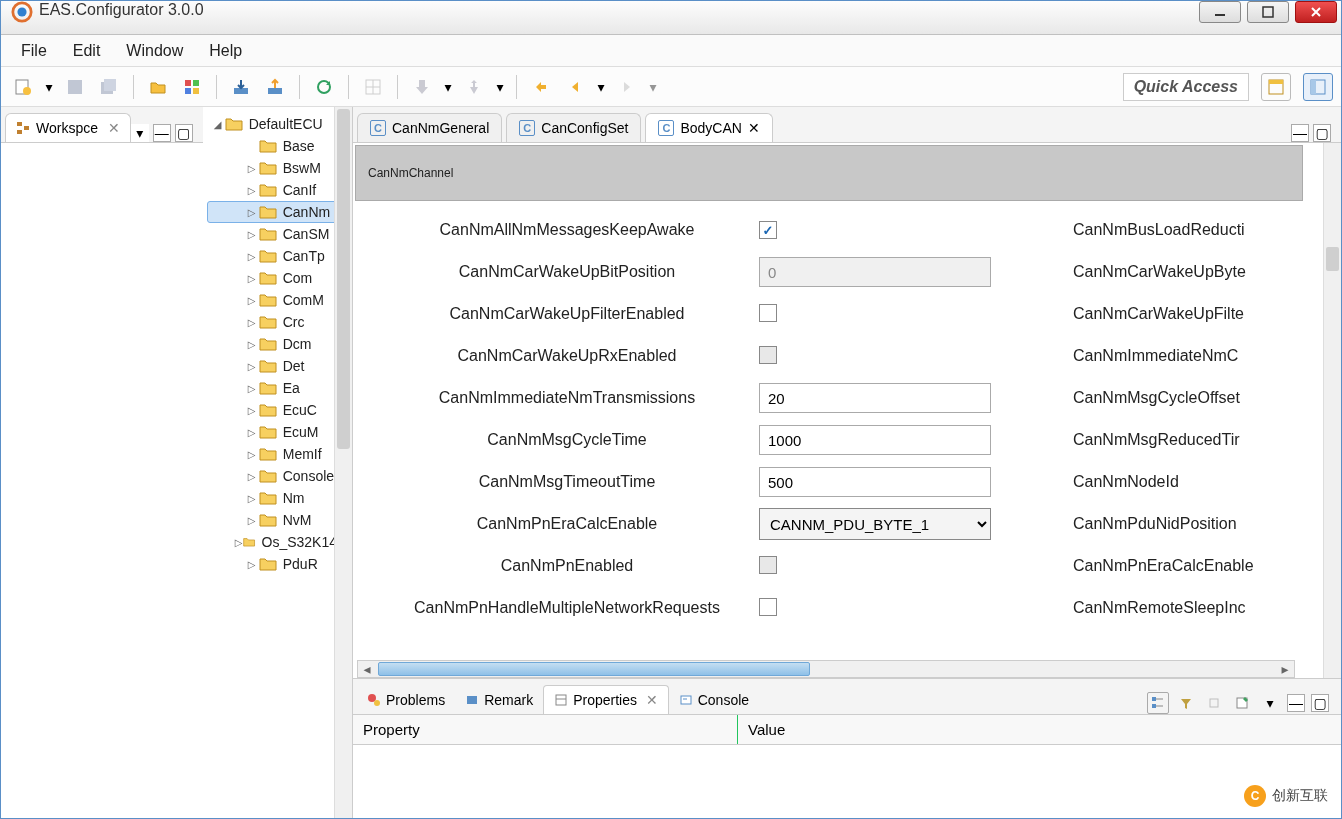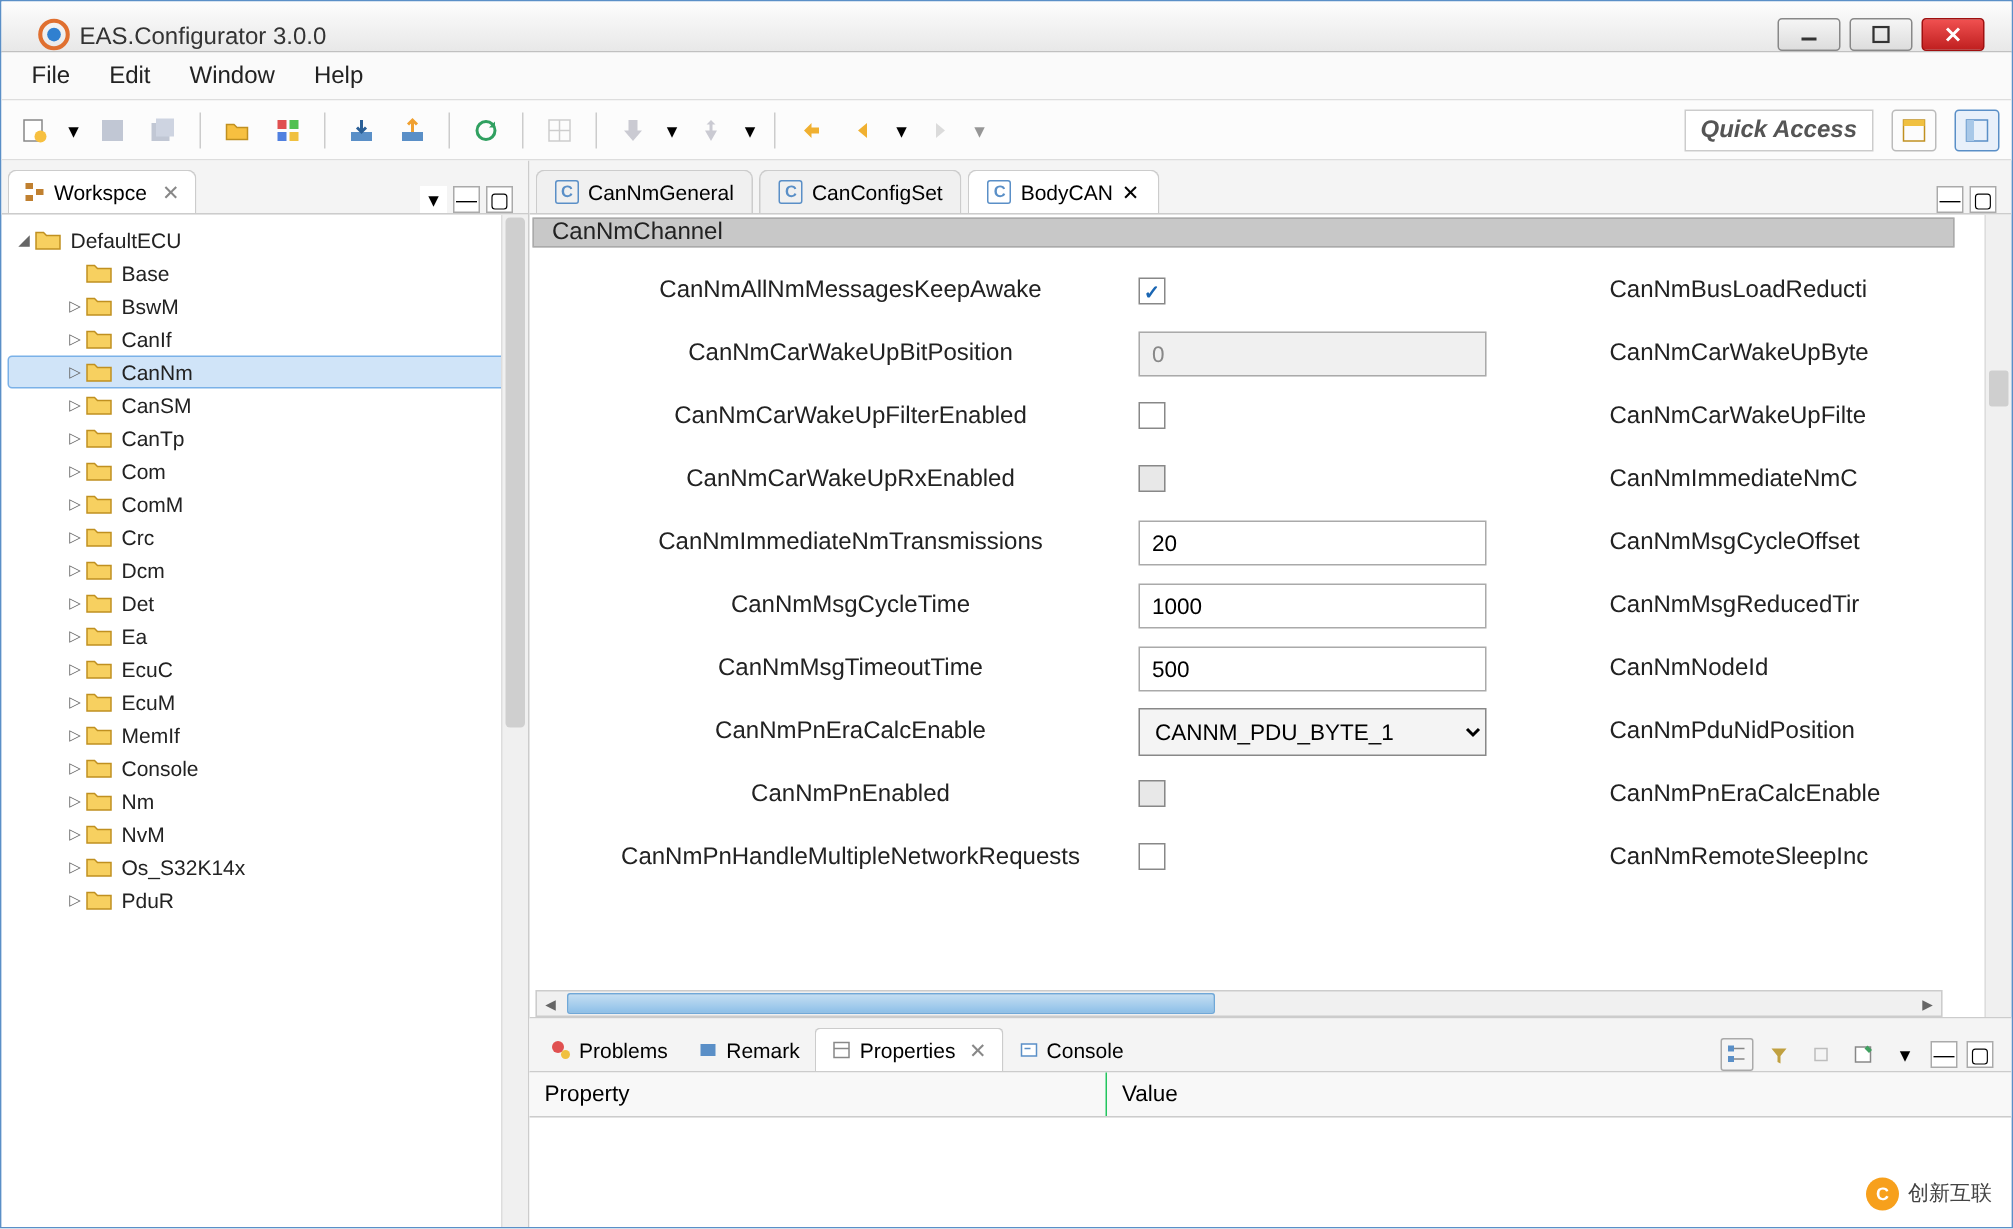--- a/index.html
+++ b/index.html
@@ -1,41 +1,41 @@
 <!DOCTYPE html>
 <html><head>
 <meta charset="utf-8">
 <style>
 * { box-sizing: border-box; margin: 0; padding: 0; font-family: Arial, "Microsoft YaHei", sans-serif; font-size: 14px; }
 body { background: #f0f0f0; width: 1342px; height: 819px; overflow: hidden; }
 
 .window { width: 1342px; height: 819px; background: #fff; border: 1px solid #5a8fc7; display: flex; flex-direction: column; }
 
-.titlebar { height: 34px; background: linear-gradient(#fdfdfd, #e8e8e8); border-bottom: 1px solid #c0c0c0; display: flex; align-items: flex-end; padding: 0 18px; }
+.titlebar { height: 34px; background: linear-gradient(#fdfdfd, #e8e8e8); border-bottom: 1px solid #c0c0c0; display: flex; align-items: flex-start; padding: 0 4px; }
 .titlebar .app-icon { width: 22px; height: 22px; margin: 0 6px; }
 .titlebar .title { flex: 1; font-size: 16px; color: #333; }
 .window-controls { display: flex; gap: 6px; }
 .wc-btn { width: 42px; height: 22px; border: 1px solid #888; border-radius: 3px; display: flex; align-items: center; justify-content: center; background: linear-gradient(#f5f5f5,#ddd); cursor: pointer; }
 .wc-close { background: linear-gradient(#f05050,#c02020); border-color: #a01010; color: #fff; }
 
 .menubar { height: 32px; background: #fafafa; border-bottom: 1px solid #ddd; display: flex; align-items: center; padding: 0 8px; gap: 2px; }
 .menu-item { padding: 6px 12px; font-size: 16px; color: #222; cursor: pointer; }
 
 .toolbar { height: 40px; background: #fcfcfc; border-bottom: 1px solid #ddd; display: flex; align-items: center; padding: 0 8px; gap: 6px; }
 .tool-btn { width: 28px; height: 28px; display: flex; align-items: center; justify-content: center; cursor: pointer; border-radius: 3px; }
 .tool-sep { width: 1px; height: 24px; background: #ccc; margin: 0 4px; }
 .tool-dropdown { width: 12px; display: flex; align-items: center; justify-content: center; cursor: pointer; }
 .spacer { flex: 1; }
 .quick-access { padding: 4px 10px; border: 1px solid #ccc; font-size: 16px; font-style: italic; color: #555; background: #fff; font-weight: bold; }
 .persp-btn { width: 30px; height: 28px; border: 1px solid #bbb; border-radius: 3px; display:flex; align-items:center; justify-content:center; margin-left: 6px; cursor:pointer; }
 .persp-btn.active { border-color: #5a8fc7; background: #e8f0fa; }
 
 .content { flex: 1; display: flex; overflow: hidden; }
 
-.left-panel { width: 352px; display: flex; flex-direction: column; border-right: 1px solid #ccc; background: #fff; }
+.left-panel { width: 352px; display: flex; flex-direction: row; border-right: 1px solid #ccc; background: #fff; }
 .panel-tabs { height: 36px; border-bottom: 1px solid #ccc; display: flex; align-items: flex-end; padding: 0 4px; background: #f4f4f4; }
 .ptab { border: 1px solid #ccc; border-bottom: none; border-top-left-radius: 6px; border-top-right-radius: 6px; padding: 6px 10px; background: #fff; display: flex; align-items: center; gap: 6px; font-size: 15px; }
 .ptab .xicon { color: #888; margin-left: 4px; cursor: pointer; }
 .panel-toolbar-right { margin-left: auto; display: flex; align-items: center; gap: 4px; padding-right: 6px; }
 .min-btn, .max-btn { width: 18px; height: 18px; border: 1px solid #aaa; display:flex; align-items:center; justify-content:center; cursor:pointer; background:#fff; }
 
 .tree { flex: 1; overflow-y: auto; padding: 6px 4px; position: relative; }
 .tree-scroll { position: absolute; right: 0; top: 0; bottom: 0; width: 18px; background: #f0f0f0; border-left: 1px solid #ddd; }
 .tree-scroll .thumb { position: absolute; left: 2px; right: 2px; top: 2px; height: 340px; background: #cfcfcf; border-radius: 3px; }
 .tree-item { display: flex; align-items: center; padding: 3px 4px; font-size: 16px; color: #222; white-space: nowrap; cursor: pointer; }
@@ -45,21 +45,21 @@
 .folder-icon { width: 18px; height: 14px; margin-right: 6px; }
 
 .right-area { flex: 1; display: flex; flex-direction: column; }
 .editor-tab-bar { height: 36px; border-bottom: 1px solid #ccc; display: flex; align-items: flex-end; padding: 0 4px; background: #f4f4f4; }
 .editor-tab { border: 1px solid #ccc; border-bottom: none; border-top-left-radius: 6px; border-top-right-radius: 6px; padding: 6px 12px; background: #f0f0f0; display: flex; align-items: center; gap: 6px; font-size: 15px; margin-right: 4px; cursor:pointer; }
 .editor-tab.active { background: #fff; }
 .c-icon { width: 16px; height: 16px; border: 1px solid #5a8fc7; color: #5a8fc7; font-size: 11px; font-weight: bold; display:flex; align-items:center; justify-content:center; border-radius:2px; }
 
 .editor-body { flex: 1; display: flex; overflow: hidden; position: relative; }
 .form-scroll { flex: 1; overflow: hidden; position: relative; }
-.section-header { background: #c8c8c8; padding: 0 12px; font-size: 16px; color: #222; border: 1px solid #aaa; margin: 2px 20px 8px 2px; }
+.section-header { background: #c8c8c8; padding: 20px 12px; font-size: 12px; color: #222; border: 1px solid #aaa; margin: 2px 20px 8px 2px; }
 .form-area { padding: 0 2px 8px 2px; overflow: hidden; height: calc(100% - 50px); }
 .form-row { display: flex; align-items: center; padding: 6px 0 6px 32px; gap: 12px; height: 42px; }
 .form-label { width: 360px; font-size: 16px; color: #222; text-align: center; }
 .form-control { width: 232px; }
 .form-label2 { font-size: 16px; color: #222; margin-left: 70px; white-space: nowrap; }
 input[type=text].finput { width: 232px; height: 30px; border: 1px solid #aaa; padding: 0 8px; font-size: 15px; background: #fff; }
 input[type=text].finput:disabled { background: #f0f0f0; color: #888; }
 .chk { width: 18px; height: 18px; border: 1px solid #888; background: #fff; display: inline-flex; align-items:center; justify-content:center; }
 .chk.checked::after { content: "✓"; color: #1a66b3; font-size: 13px; font-weight: bold; }
 .chk.disabled { background: #e8e8e8; }

